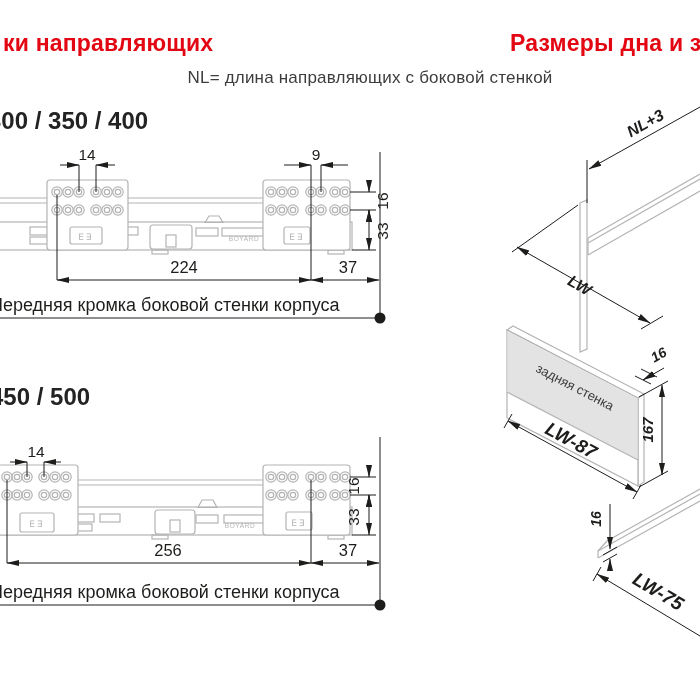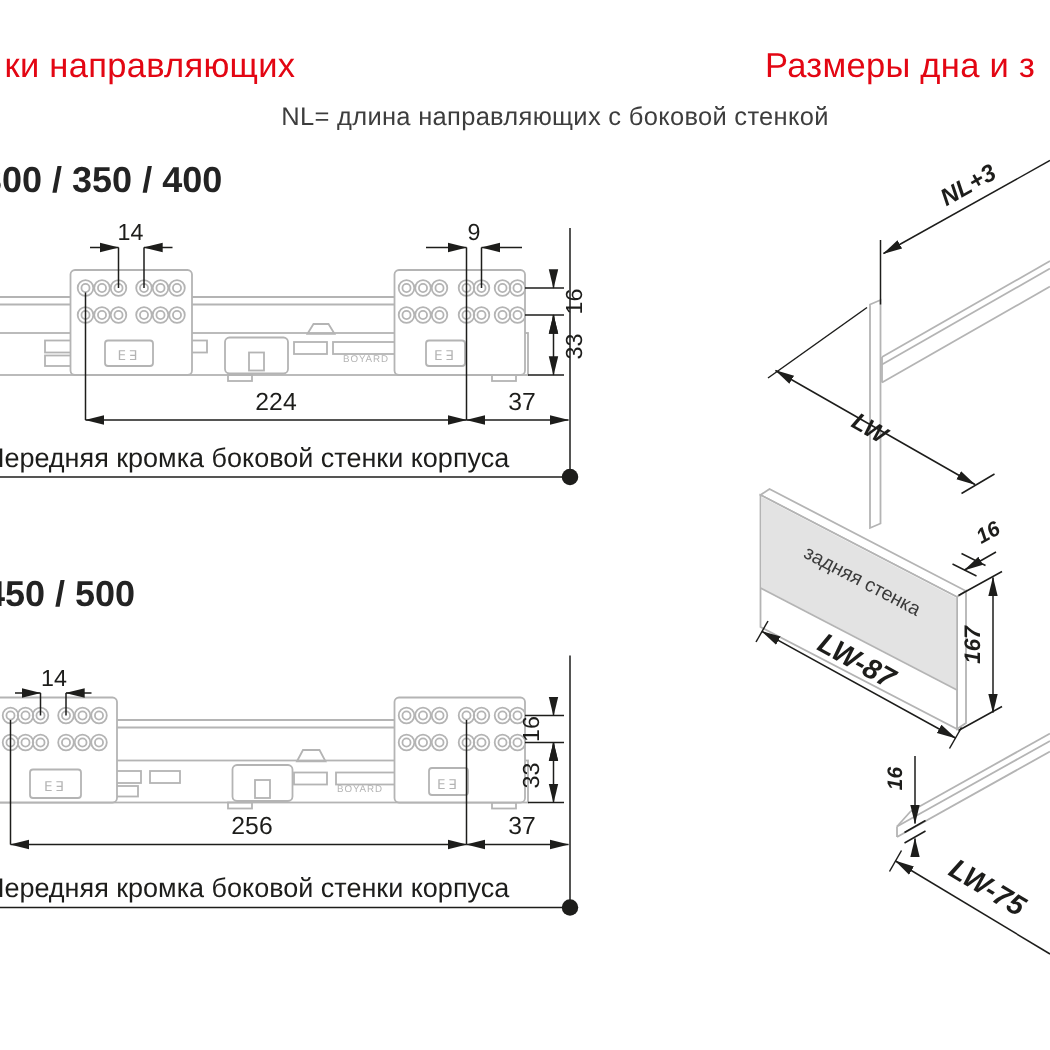--- a/index.html
+++ b/index.html
@@ -1,19 +1,19 @@
 <!DOCTYPE html>
 <html><head>
 <meta charset="utf-8">
 <style>
   html,body{margin:0;padding:0;}
   body{width:700px;height:700px;position:relative;overflow:hidden;background:#ffffff;
        font-family:"Liberation Sans",sans-serif;}
   .abs{position:absolute;white-space:nowrap;}
-  .red-head{font-size:23px;font-weight:normal;color:#e30613;letter-spacing:0.2px;}
+  .red-head{font-size:23px;font-weight:bold;color:#e30613;letter-spacing:0.2px;}
   .subtitle{font-size:17px;color:#3d3d3d;letter-spacing:0.2px;}
   .draw-title{font-size:24px;font-weight:bold;color:#232323;}
   svg{position:absolute;overflow:hidden;}
   svg text{font-family:"Liberation Sans",sans-serif;}
   .dim{stroke:#1d1d1b;stroke-width:1;fill:none;}
   .dimtxt{fill:#1d1d1b;font-size:15.5px;}
   .dimbig{fill:#1d1d1b;font-size:16.5px;}
   .gray{stroke:#b4b4b4;stroke-width:1.2;fill:none;}
   .grayfill{stroke:#b4b4b4;stroke-width:1.2;fill:#ffffff;}
   .caption{fill:#1d1d1b;font-size:18px;}

